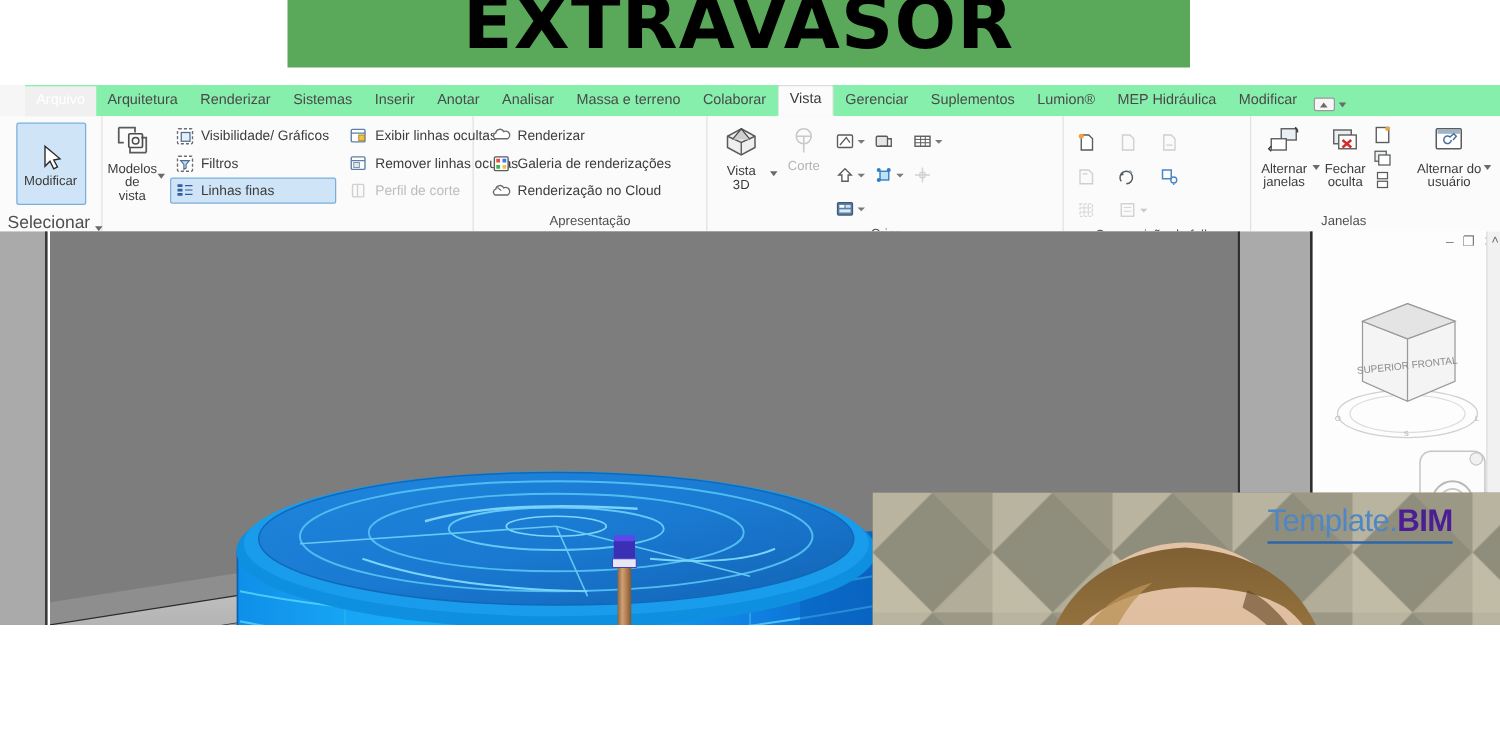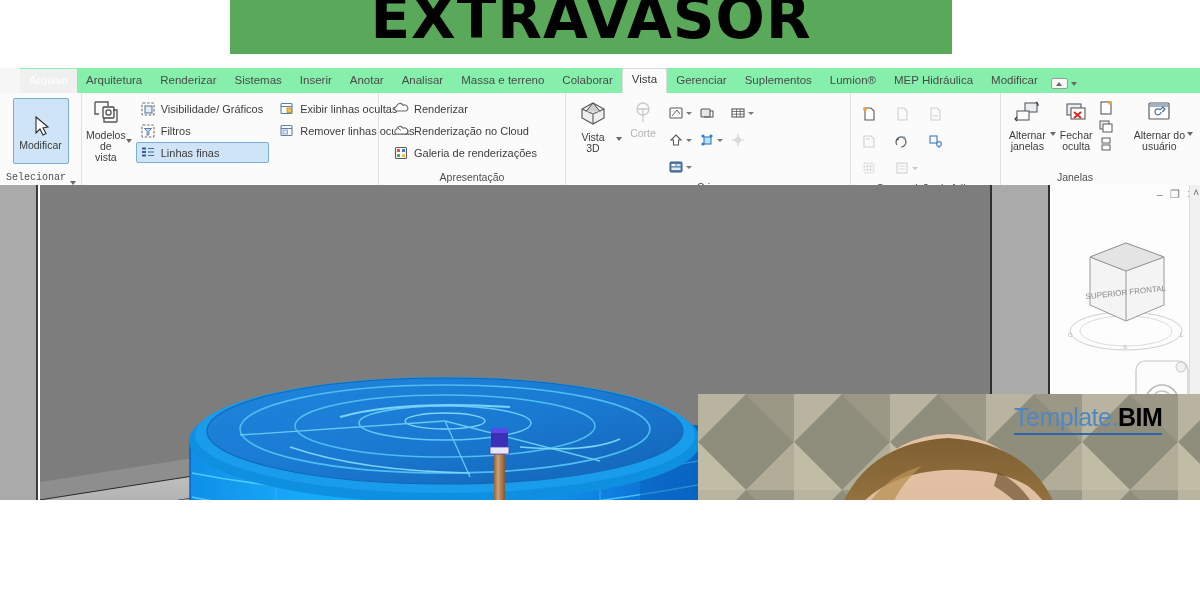--- a/index.html
+++ b/index.html
@@ -97,23 +97,22 @@
     cursor: default;
   }
   .bigbtn.sel {
     background: #cfe4f7; border: 1px solid #7aafdc; border-radius: 2px;
     height: 66px; justify-content: center;
   }
   .bigbtn .lbl { margin-top: 2px; }
   .bigbtn.dim { color: #b4b4b4; }
 
   .selecionar-foot {
-    font-size: 10px; color: #4e4e4e; display: flex; align-items: flex-end; gap: 4px;
+    font-size: 14px; color: #4e4e4e; display: flex; align-items: flex-end; gap: 4px;
     padding-left: 2px;
-    font-family: Liberation Mono, monospace;
   }
 
   
   .smallcol { display: flex; flex-direction: column; gap: 1px; padding-top: 2px; }
   .smallbtn {
     display: flex; align-items: center; gap: 5px;
     font-size: 11px; color: #3c3c3c; padding: 2px 5px 2px 3px;
     white-space: nowrap; border: 1px solid transparent; border-radius: 2px;
     cursor: default; height: 21px;
   }
@@ -166,21 +165,21 @@
   }
   .wc-bg { position:absolute; inset:0; }
   .wc-logo {
     position:absolute; left:316px; top:9px;
     font-size:25px; font-family:"Liberation Sans", sans-serif;
     letter-spacing:-0.5px; white-space:nowrap;
     border-bottom: 2px solid #2f66a8;
     padding-bottom: 1px;
   }
   .wc-logo .l1 { color:#4f86c4; }
-  .wc-logo .l2 { color:#000000; font-weight:bold; }
+  .wc-logo .l2 { color:#4c1d95; font-weight:bold; }
 </style>
 </head>
 <body>
 
 <div id="app">
 
   <div class="banner">
     <div class="banner-text">EXTRAVASOR</div>
   </div>
 
@@ -292,55 +291,64 @@
             <div class="smallbtn">
               <span class="ic">
                 <svg width="16" height="16" viewBox="0 0 16 16">
                     <rect x="2" y="2.5" width="11" height="10" rx="1" fill="#fff" stroke="#5d7fa5" stroke-width="1.1"></rect>
                     <path d="M2 5.5 h11" stroke="#5d7fa5" stroke-width="1"></path>
                     <rect x="4" y="7" width="4.5" height="4" fill="#dfe8f2" stroke="#7f95ad" stroke-width=".8"></rect>
                   </svg>
               </span>
               <span>Remover  linhas ocultas</span>
             </div>
+            <div class="smallbtn dim">
+              <span class="ic">
+                <svg width="16" height="16" viewBox="0 0 16 16">
+                    <rect x="3" y="2.5" width="9" height="10" rx="1" fill="#fafafa" stroke="#cfcfcf" stroke-width="1.1"></rect>
+                    <path d="M7 2.5 v10" stroke="#cfcfcf" stroke-width="1"></path>
+                  </svg>
+              </span>
+              <span>Perfil  de corte</span>
+            </div>
           </div>
         </div>
       </div>
 
       <div class="panel" style="width:187px">
         <div class="panel-body">
           <div class="smallcol" style="margin-left:6px">
             <div class="smallbtn">
               <span class="ic">
                 <svg width="16" height="16" viewBox="0 0 16 16">
                     <path d="M3 10 a2.6 2.6 0 0 1 .6-4.7 a3.4 3.4 0 0 1 6.4-1 a2.8 2.8 0 0 1 3 5.7 z" fill="#fff" stroke="#6a6a6a" stroke-width="1.1"></path>
                   </svg>
               </span>
               <span>Renderizar</span>
-            </div>
-            <div class="smallbtn">
-              <span class="ic">
-                <svg width="16" height="16" viewBox="0 0 16 16">
-                    <path d="M3 11 a2.6 2.6 0 0 1 .6-4.7 a3.4 3.4 0 0 1 6.4-1 a2.8 2.8 0 0 1 3 5.7 z" fill="#fff" stroke="#6a6a6a" stroke-width="1.1"></path>
-                    <path d="M5 5 l3 2.5" stroke="#6a6a6a" stroke-width="1"></path>
-                  </svg>
-              </span>
-              <span>Renderização  no Cloud</span>
             </div>
             <div class="smallbtn">
               <span class="ic">
                 <svg width="16" height="16" viewBox="0 0 16 16">
                     <rect x="2.5" y="2.5" width="11" height="11" rx="1" fill="#fff" stroke="#5b5b5b" stroke-width="1.1"></rect>
                     <rect x="4" y="4" width="3" height="3" fill="#e84f3a"></rect>
                     <rect x="9" y="4" width="3" height="3" fill="#3a7ae8"></rect>
                     <rect x="4" y="9" width="3" height="3" fill="#3ab54f"></rect>
                     <rect x="9" y="9" width="3" height="3" fill="#f2c14a"></rect>
                   </svg>
               </span>
               <span>Galeria  de renderizações</span>
+            </div>
+            <div class="smallbtn">
+              <span class="ic">
+                <svg width="16" height="16" viewBox="0 0 16 16">
+                    <path d="M3 11 a2.6 2.6 0 0 1 .6-4.7 a3.4 3.4 0 0 1 6.4-1 a2.8 2.8 0 0 1 3 5.7 z" fill="#fff" stroke="#6a6a6a" stroke-width="1.1"></path>
+                    <path d="M5 5 l3 2.5" stroke="#6a6a6a" stroke-width="1"></path>
+                  </svg>
+              </span>
+              <span>Renderização  no Cloud</span>
             </div>
           </div>
         </div>
         <div class="panel-title">
           <span>Apresentação</span>
         </div>
       </div>
 
       <div class="panel" style="width:285px">
         <div class="panel-body" style="align-items:flex-start;padding-top:2px">

